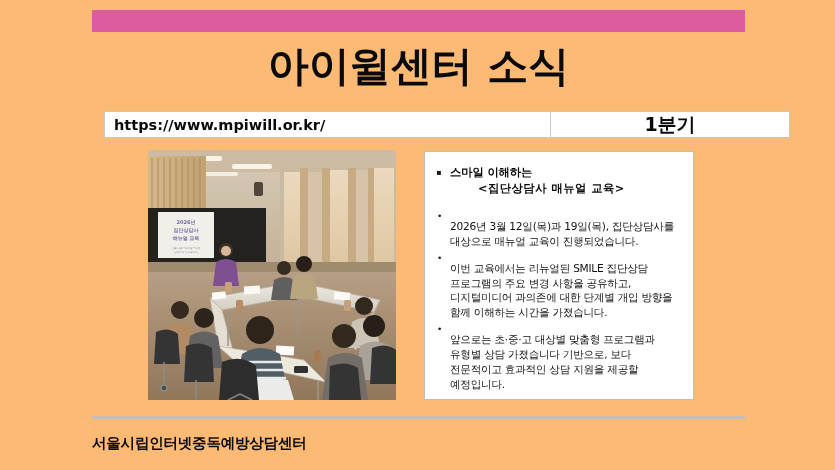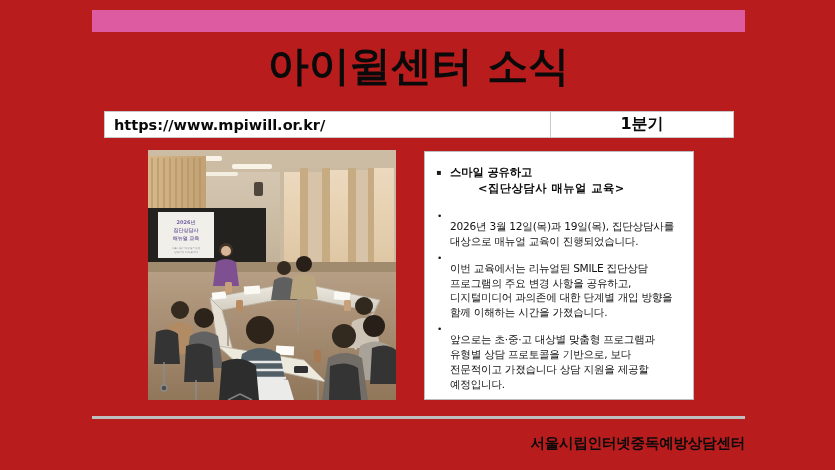--- a/index.html
+++ b/index.html
@@ -13,21 +13,21 @@
     height: 470px;
     overflow: hidden;
     font-family: "DejaVu Sans", "Liberation Sans", sans-serif;
     color: #000000;
   }
 
   #slide {
     position: relative;
     width: 835px;
     height: 470px;
-    background: #b91c1c;
+    background: #fdba74;
   }
 
   
   .pink-bar {
     position: absolute;
     left: 92px;
     top: 10px;
     width: 653px;
     height: 22px;
     background: #dd5ba0;
@@ -50,21 +50,21 @@
     line-height: 1.1;
     white-space: nowrap;
     color: #0a0a0a;
   }
 
   
   .info-table {
     position: absolute;
     left: 104px;
     top: 111px;
-    width: 630px;
+    width: 686px;
     height: 27px;
     display: flex;
     border: 1px solid #c8c8c8;
     box-sizing: border-box;
     background: #ffffff;
   }
   .info-cell-url {
     flex: 0 0 446px;
     display: flex;
     align-items: center;
@@ -75,21 +75,21 @@
     color: #0a0a0a;
     border-right: 1px solid #c8c8c8;
     overflow: hidden;
     white-space: nowrap;
   }
   .info-cell-quarter {
     flex: 1 1 auto;
     display: flex;
     align-items: center;
     justify-content: center;
-    font-size: 16px;
+    font-size: 19px;
     font-weight: 700;
     color: #0a0a0a;
     white-space: nowrap;
   }
 
   
   .photo-frame {
     position: absolute;
     left: 148px;
     top: 150px;
@@ -165,21 +165,21 @@
     top: 416px;
     width: 653px;
     height: 3px;
     background: #bfbfbf;
   }
   .footer-text {
     position: absolute;
     left: 92px;
     top: 434px;
     width: 653px;
-    text-align: right;
+    text-align: left;
     font-size: 14.5px;
     font-weight: 700;
     color: #0a0a0a;
     white-space: nowrap;
     letter-spacing: -0.2px;
   }
 </style>
 </head>
 <body>
 
@@ -367,38 +367,38 @@
 
       <rect x="0" y="0" width="248" height="250" fill="#c8a878" opacity="0.05"></rect>
     </svg>
   </div>
 
   <div class="text-panel">
 
     <div class="bullet-l1">
       <span class="marker">▪</span>
       <span class="body">
-        <span>스마일 공유하고</span><br>
+        <span>스마일 이해하는</span><br>
         <span class="line2">&lt;집단상담사 매뉴얼 교육&gt;</span>
       </span>
     </div>
 
     <div class="bullet-l2">
       <span class="marker">•</span>
       <span class="body">2026년 3월 12일(목)과 19일(목), 집단상담사를 대상으로 매뉴얼 교육이 진행되었습니다.</span>
     </div>
 
     <div class="bullet-l2">
       <span class="marker">•</span>
       <span class="body">이번 교육에서는 리뉴얼된 SMILE 집단상담 프로그램의 주요 변경 사항을 공유하고, 디지털미디어 과의존에 대한 단계별 개입 방향을 함께 이해하는 시간을 가졌습니다.</span>
     </div>
 
     <div class="bullet-l2">
       <span class="marker">•</span>
-      <span class="body">앞으로는 초·중·고 대상별 맞춤형 프로그램과 유형별 상담 프로토콜을 기반으로, 보다 전문적이고 가졌습니다 상담 지원을 제공할 예정입니다.</span>
+      <span class="body">앞으로는 초·중·고 대상별 맞춤형 프로그램과 유형별 상담 가졌습니다 기반으로, 보다 전문적이고 효과적인 상담 지원을 제공할 예정입니다.</span>
     </div>
 
   </div>
 
   <div class="footer-rule"></div>
   <div class="footer-text">서울시립인터넷중독예방상담센터</div>
 
 </div>
 
 </body></html>

